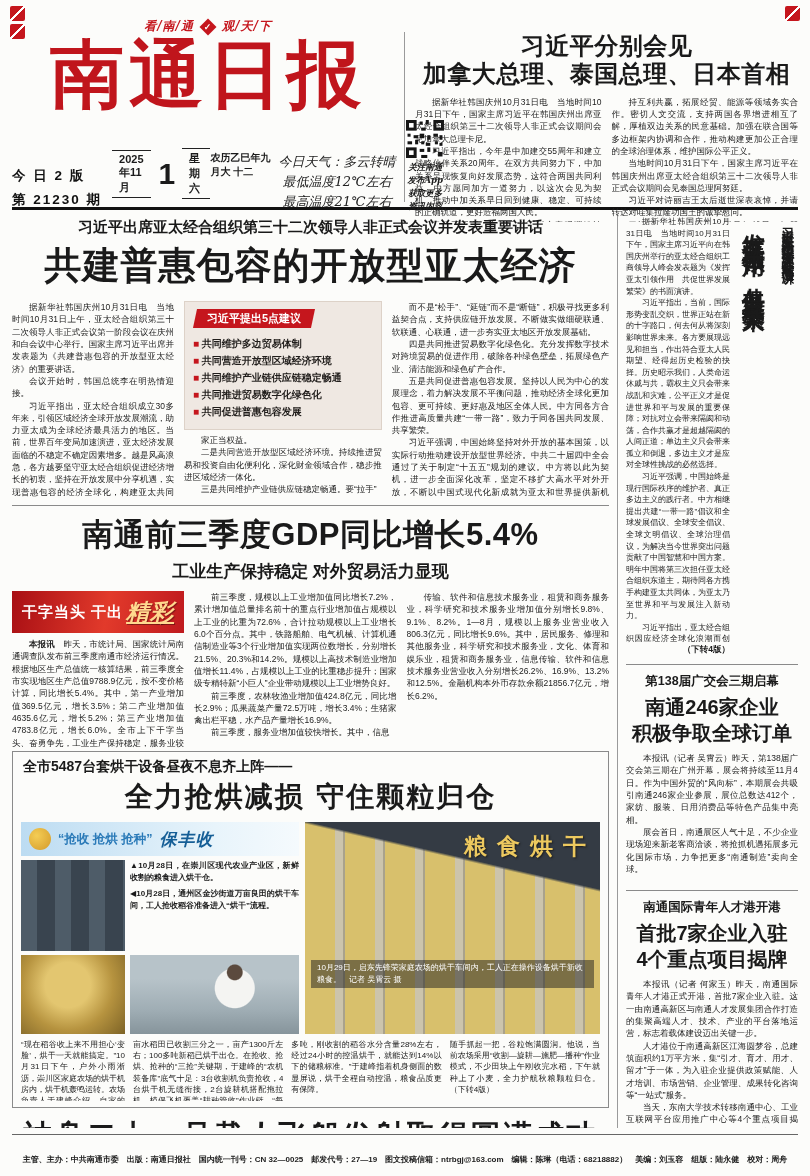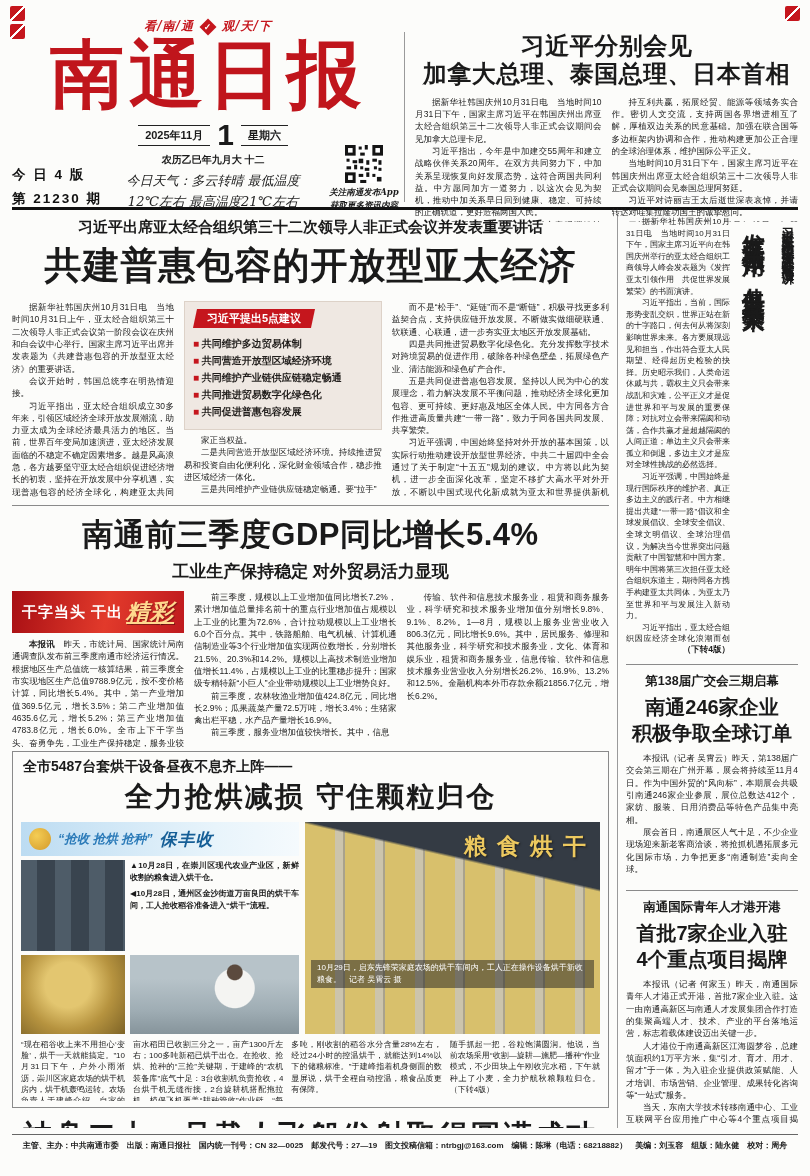--- a/index.html
+++ b/index.html
@@ -13,21 +13,21 @@
   .header{display:flex;height:196px;}
   .masthead{width:392px;display:flex;flex-direction:column;padding-top:12px;}
   .tagline{display:flex;align-items:center;justify-content:center;color:#c5161d;font-weight:bold;
            font-family:"DejaVu Serif",serif;font-style:italic;font-size:12px;letter-spacing:1px;margin-bottom:2px;}
   .diamond{display:inline-block;width:12px;height:12px;background:#c5161d;transform:rotate(45deg);margin:0 8px;position:relative;}
   .diamond i{position:absolute;inset:0;transform:rotate(-45deg);color:#fff;font-size:9px;font-style:normal;line-height:12px;text-align:center;}
   .brand{color:#c0151c;font-family:"DejaVu Serif",serif;font-weight:900;font-size:74px;line-height:1.02;
          letter-spacing:5px;text-align:center;}
   .mast-bottom{display:flex;align-items:flex-end;gap:10px;margin-top:8px;}
   .edition{font-weight:800;font-size:13.5px;letter-spacing:2px;line-height:1.8;color:#111;white-space:nowrap;}
-  .dateblock{flex:1;display:flex;flex-direction:column;align-items:center;}
+  .dateblock{flex:1;display:flex;flex-direction:row;align-items:flex-start;}
   .date-top{display:flex;align-items:center;gap:7px;font-weight:bold;font-size:11px;}
   .seg{border-top:1.5px solid #222;border-bottom:1.5px solid #222;padding:2px 7px;}
   .day{font-size:30px;font-weight:bold;line-height:1;}
   .lunar{font-size:10px;font-weight:bold;margin-top:3px;}
   .weather{font-family:"DejaVu Serif",serif;font-style:italic;font-size:13px;line-height:1.55;margin-top:4px;
            text-align:center;width:180px;color:#222;}
   .qrwrap{display:flex;flex-direction:column;align-items:center;gap:3px;width:80px;}
   .qr{width:38px;height:38px;}
   .qrcap{font-family:"DejaVu Serif",serif;font-style:italic;font-size:8.5px;font-weight:bold;text-align:center;line-height:1.5;}
   
@@ -64,21 +64,21 @@
          text-shadow:1px 1px 1px rgba(0,0,0,.35);text-decoration:underline;}
   
   .feature{border:1px solid #8a8a8a;margin-top:2px;padding:6px 8px;}
   .feat-topline{font-size:14px;font-weight:800;margin:0 0 2px 2px;}
   .feat-headline{font-family:"DejaVu Serif",serif;font-size:28px;font-weight:900;text-align:center;margin:0 0 6px;letter-spacing:2px;}
   .photos{display:flex;gap:6px;height:212px;}
   .photos-left{flex:0 0 278px;display:flex;flex-direction:column;gap:4px;min-width:0;}
   .badge-banner{flex:0 0 34px;background:linear-gradient(90deg,#bcdcf2,#e8f4fb 70%,#f5fafd);
                 display:flex;align-items:center;padding:0 8px;gap:7px;}
   .grain-icon{width:22px;height:22px;border-radius:50%;background:radial-gradient(circle at 35% 35%,#f4cd55,#d49a2a);}
-  .badge-quote{color:#2a7ab8;font-weight:900;font-size:12.5px;font-style:italic;}
+  .badge-quote{color:#2a7ab8;font-weight:900;font-size:12.5px;}
   .badge-rest{color:#155e96;font-weight:900;font-size:17px;font-style:italic;letter-spacing:1px;}
   .pl-row,.pl-row2{display:flex;gap:5px;min-height:0;}
   .pl-row{flex:1.15;} .pl-row2{flex:1;}
   .photo{flex:0 0 104px;}
   .photo1{background:repeating-linear-gradient(90deg,#4e5c68 0 16px,#39444f 16px 34px),linear-gradient(#2f3942,#5d6a75);}
   .photo2{background:radial-gradient(circle at 45% 38%,#e3c670 0 30%,#b6933f 60%,#7d6326 100%);}
   .photo3{flex:1;background:radial-gradient(circle at 62% 22%,#5b4a3e 0 6%,transparent 7%),
                        radial-gradient(circle at 62% 42%,#f4f4f2 0 17%,transparent 18%),
                        linear-gradient(180deg,#b7c3c9 0 30%,#9fadb4 70%,#86949b);}
   .capblock{flex:1;overflow:hidden;}
@@ -106,21 +106,21 @@
   .v-headline{flex:0 0 36px;writing-mode:vertical-rl;text-orientation:upright;font-size:23px;font-weight:900;
               letter-spacing:3px;line-height:36px;}
   .v-kicker{flex:0 0 20px;writing-mode:vertical-rl;text-orientation:upright;font-size:12.5px;font-weight:700;
             letter-spacing:2px;line-height:20px;padding-top:2px;}
   .r-kicker{font-size:12.5px;font-weight:800;text-align:center;margin:2px 0 4px;}
   .r-headline{font-size:20px;font-weight:900;text-align:center;line-height:1.3;margin:0 0 6px;}
   .r-body{overflow:hidden;}
   .r-body-fair{height:130px;}
   .r-body-port{height:150px;}
   
-  .footer{border-top:1px solid #666;margin-top:6px;padding-top:5px;text-align:center;font-size:8px;color:#222;font-weight:600;}
+  .footer{border-top:1px solid #666;margin-top:6px;padding-top:19px;text-align:center;font-size:8px;color:#222;font-weight:600;}
 </style>
 </head>
 <body>
 
 <div class="page">
 
   <div class="badge badge-l1"></div>
   <div class="badge badge-l2"></div>
   <div class="badge badge-r"></div>
 
@@ -129,21 +129,21 @@
       <div class="tagline">
         <span>看/南/通</span>
         <span class="diamond">
             <i>✓</i>
           </span>
         <span>观/天/下</span>
       </div>
       <div class="brand">南通日报</div>
       <div class="mast-bottom">
         <div class="edition">
-          <div>今 日 4 版</div>
+          <div>今 日 2 版</div>
           <div>第 21230 期</div>
         </div>
         <div class="dateblock">
           <div class="date-top">
             <span class="seg">2025年11月</span>
             <span class="day">1</span>
             <span class="seg">星期六</span>
           </div>
           <div class="lunar">农历乙巳年九月大 十二</div>
           <div class="weather">今日天气：多云转晴 最低温度12℃左右 最高温度21℃左右</div>

